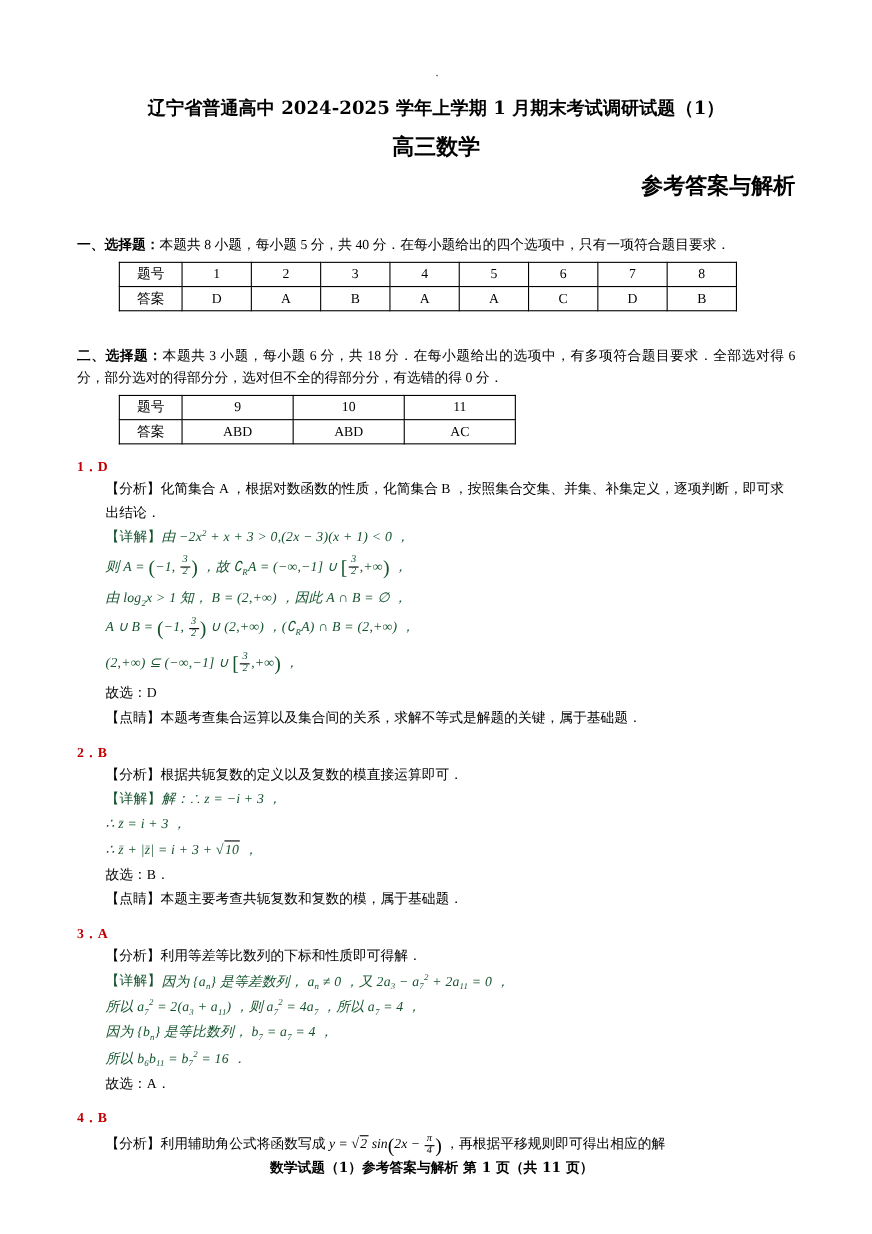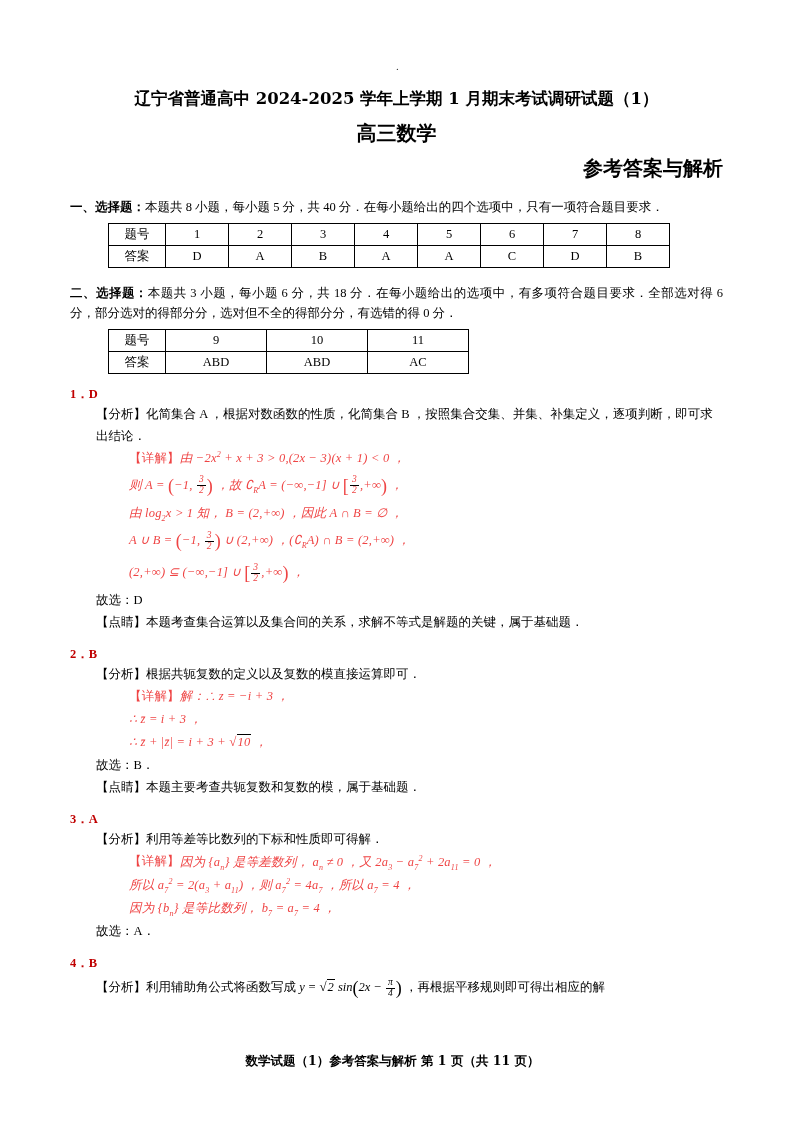--- a/index.html
+++ b/index.html
@@ -38,21 +38,21 @@
   h2.answers{
     font-size:20px;
     font-weight:bold;
     text-align:right;
     margin:8px 0 0 0;
     font-family:"DejaVu Serif", serif;
   }
   .sec{
     font-size:12.5px;
     line-height:1.55;
-    margin-top:16px;
+    margin-top:31px;
     text-align:justify;
     font-family:Liberation Serif, serif;
   }
   .sec b{font-weight:bold;}
   table.ans{
     border-collapse:collapse;
     margin:6px 0 0 38px;
     font-size:12.5px;
   }
   table.ans td{
@@ -76,24 +76,23 @@
     line-height:1.72;
     margin-left:26px;
   }
   .row{margin-top:1px;}
   .tag{font-weight:normal;}
   .math{
     font-family:"Liberation Serif", serif;
     font-style:italic;
   }
   .blur{
-    color:#ef4444;
+    color:#14532d;
     filter:blur(0.45px);
     letter-spacing:0.2px;
-    margin-left:33px;
   }
   .frac{
     display:inline-block;
     vertical-align:middle;
     text-align:center;
     font-size:9.5px;
     line-height:1.05;
     margin:0 1px;
   }
   .frac .num{display:block;border-bottom:1px solid #000;padding:0 2px;}
@@ -237,20 +236,23 @@
     </div>
     <div class="row blur">
       <span class="tag">【详解】</span><span class="math">因为 {<i>a<sub>n</sub></i>} 是等差数列， <i>a<sub>n</sub></i> ≠ 0 ，又 2<i>a</i><sub>3</sub> − <i>a</i><sub>7</sub><sup>2</sup> + 2<i>a</i><sub>11</sub> = 0 ，</span>
     </div>
     <div class="row blur">
       <span class="math">所以 <i>a</i><sub>7</sub><sup>2</sup> = 2(<i>a</i><sub>3</sub> + <i>a</i><sub>11</sub>) ，则 <i>a</i><sub>7</sub><sup>2</sup> = 4<i>a</i><sub>7</sub> ，所以 <i>a</i><sub>7</sub> = 4 ，</span>
     </div>
     <div class="row blur">
       <span class="math">因为 {<i>b<sub>n</sub></i>} 是等比数列， <i>b</i><sub>7</sub> = <i>a</i><sub>7</sub> = 4 ，</span>
     </div>
+    <div class="row blur">
+      <span class="math">所以 <i>b</i><sub>6</sub><i>b</i><sub>11</sub> = <i>b</i><sub>7</sub><sup>2</sup> = 16 ．</span>
+    </div>
     <div class="row">
       <span>故选：A．</span>
     </div>
   </div>
 
   <div class="qnum">4．B</div>
   <div class="body">
     <div class="row">
       <span class="tag">【分析】</span><span>利用辅助角公式将函数写成 <span class="math"><i>y</i> = <span class="sq"><span class="rad">√</span><span class="body2">2</span></span> sin<span class="bigp">(</span>2<i>x</i> − <span class="frac"><span class="num">π</span><span class="den">4</span></span><span class="bigp">)</span></span> ，再根据平移规则即可得出相应的解</span>
     </div>

